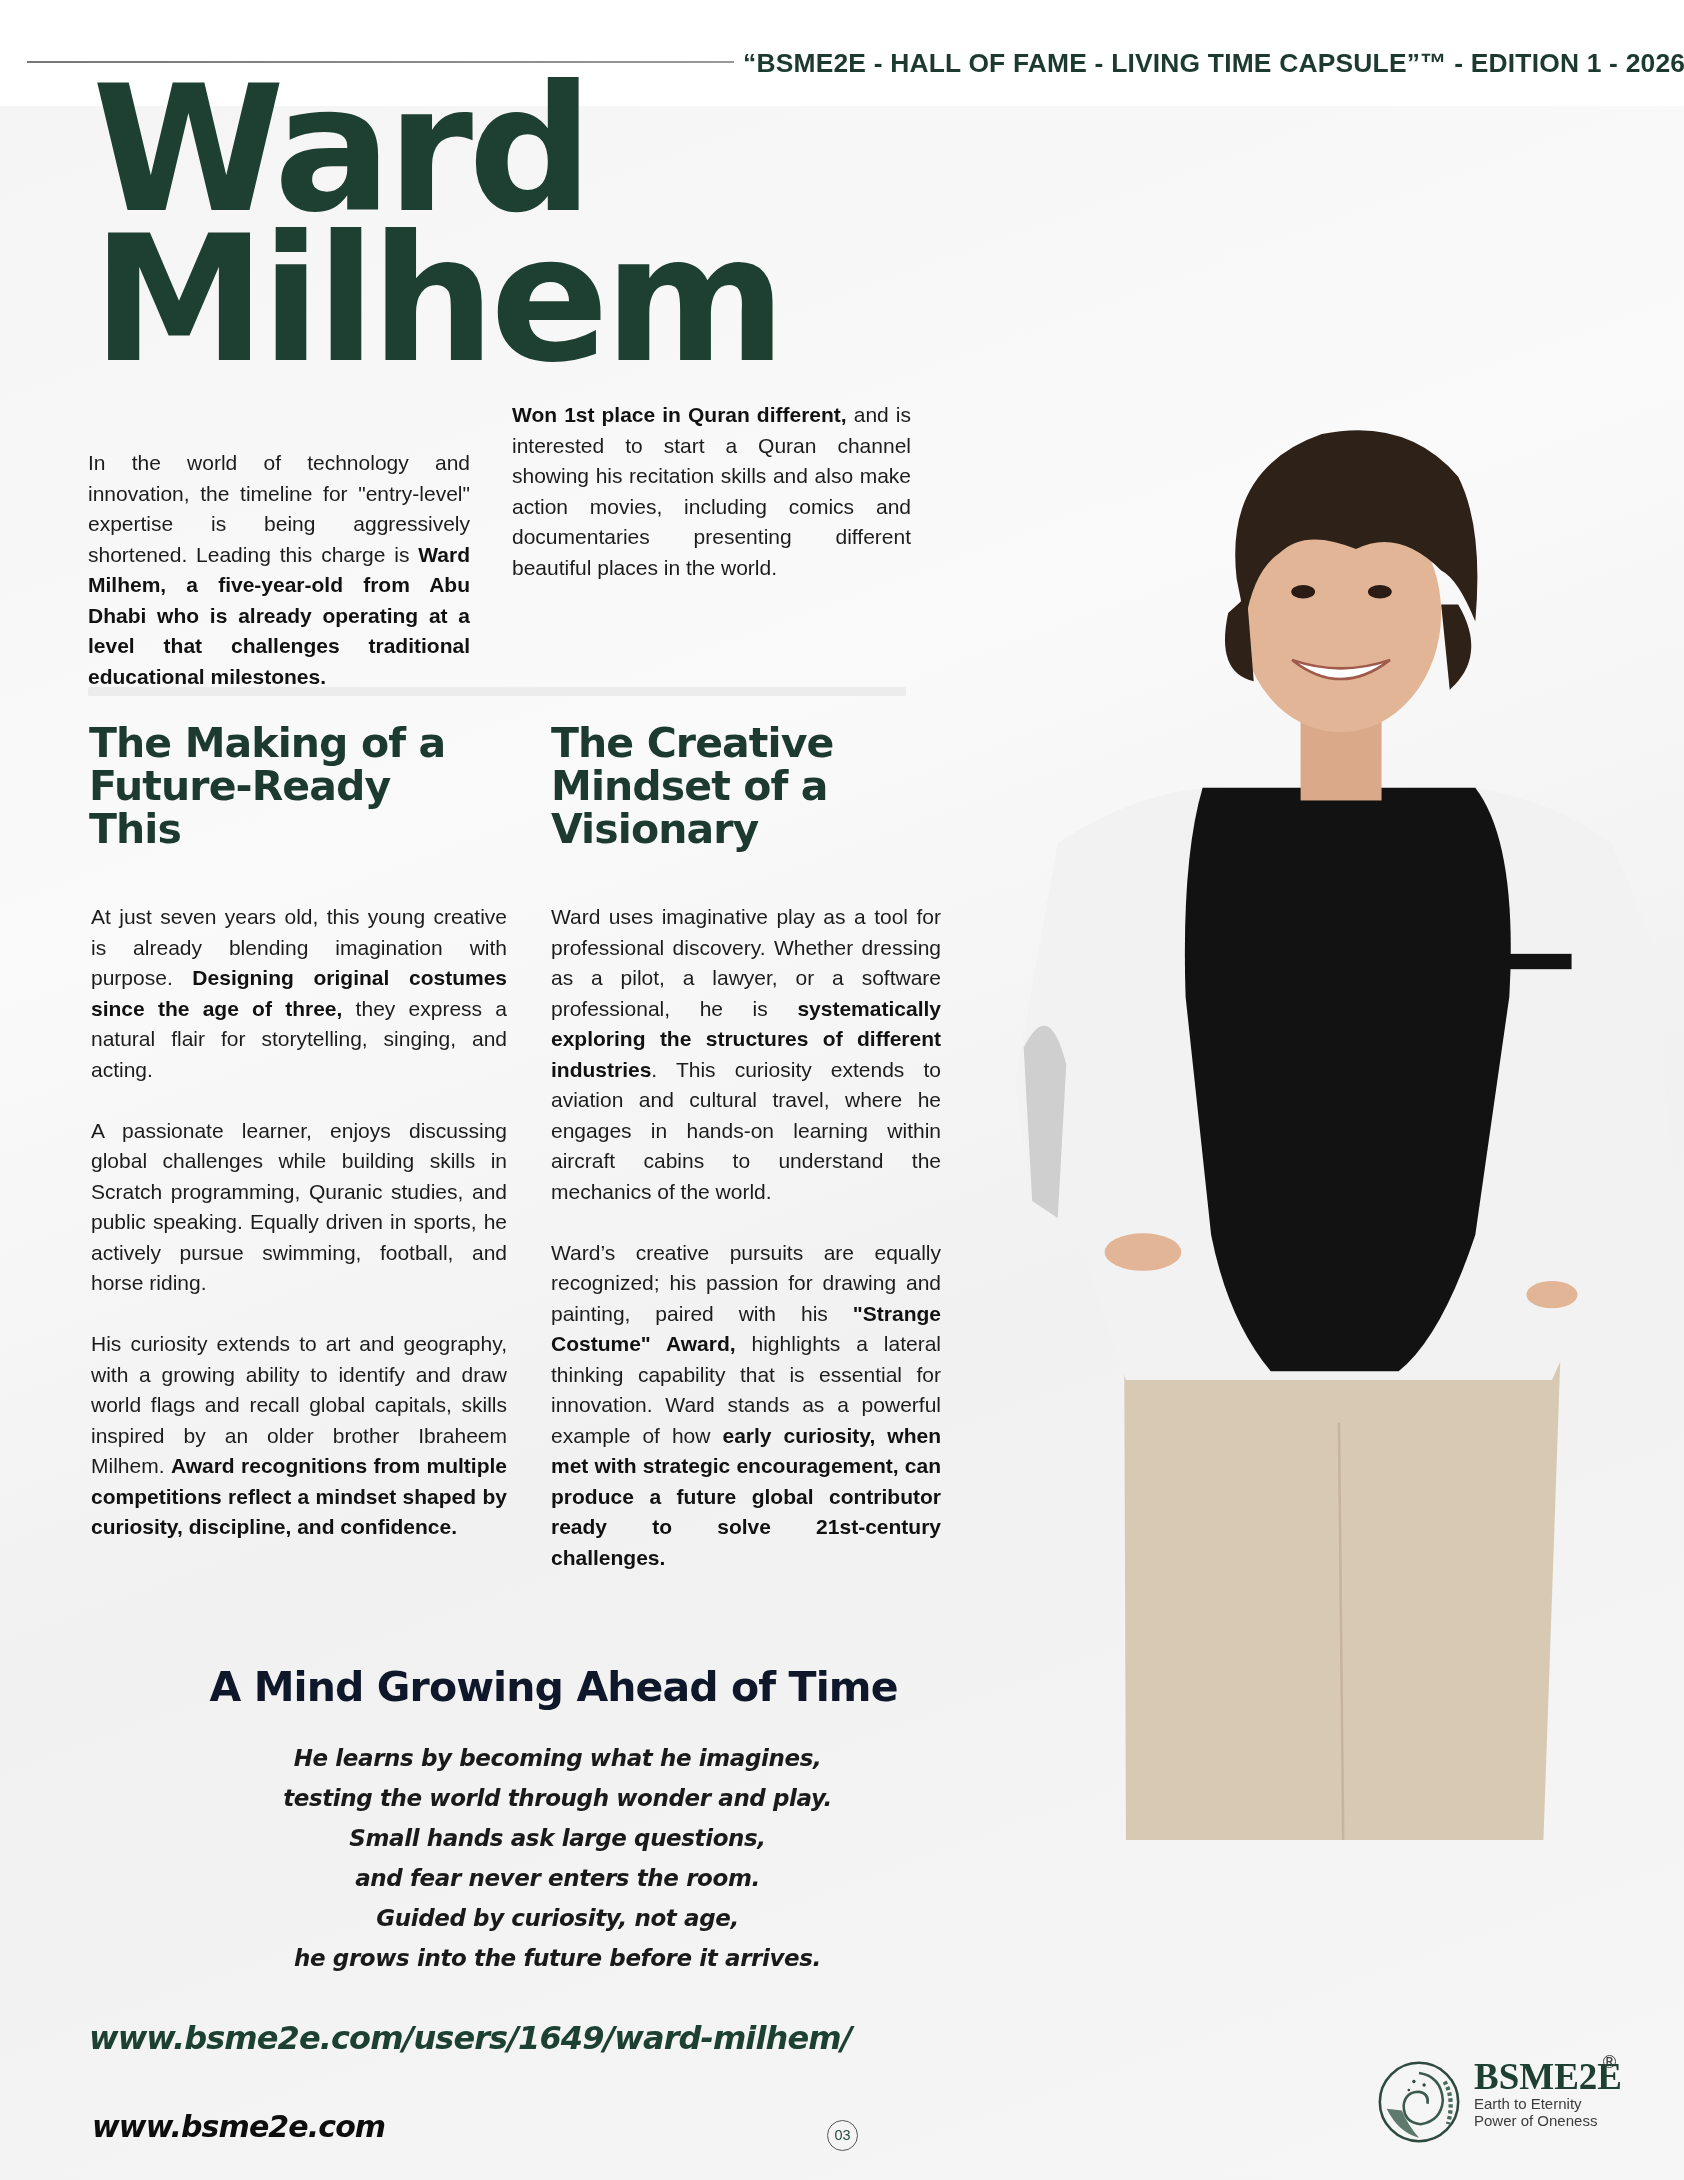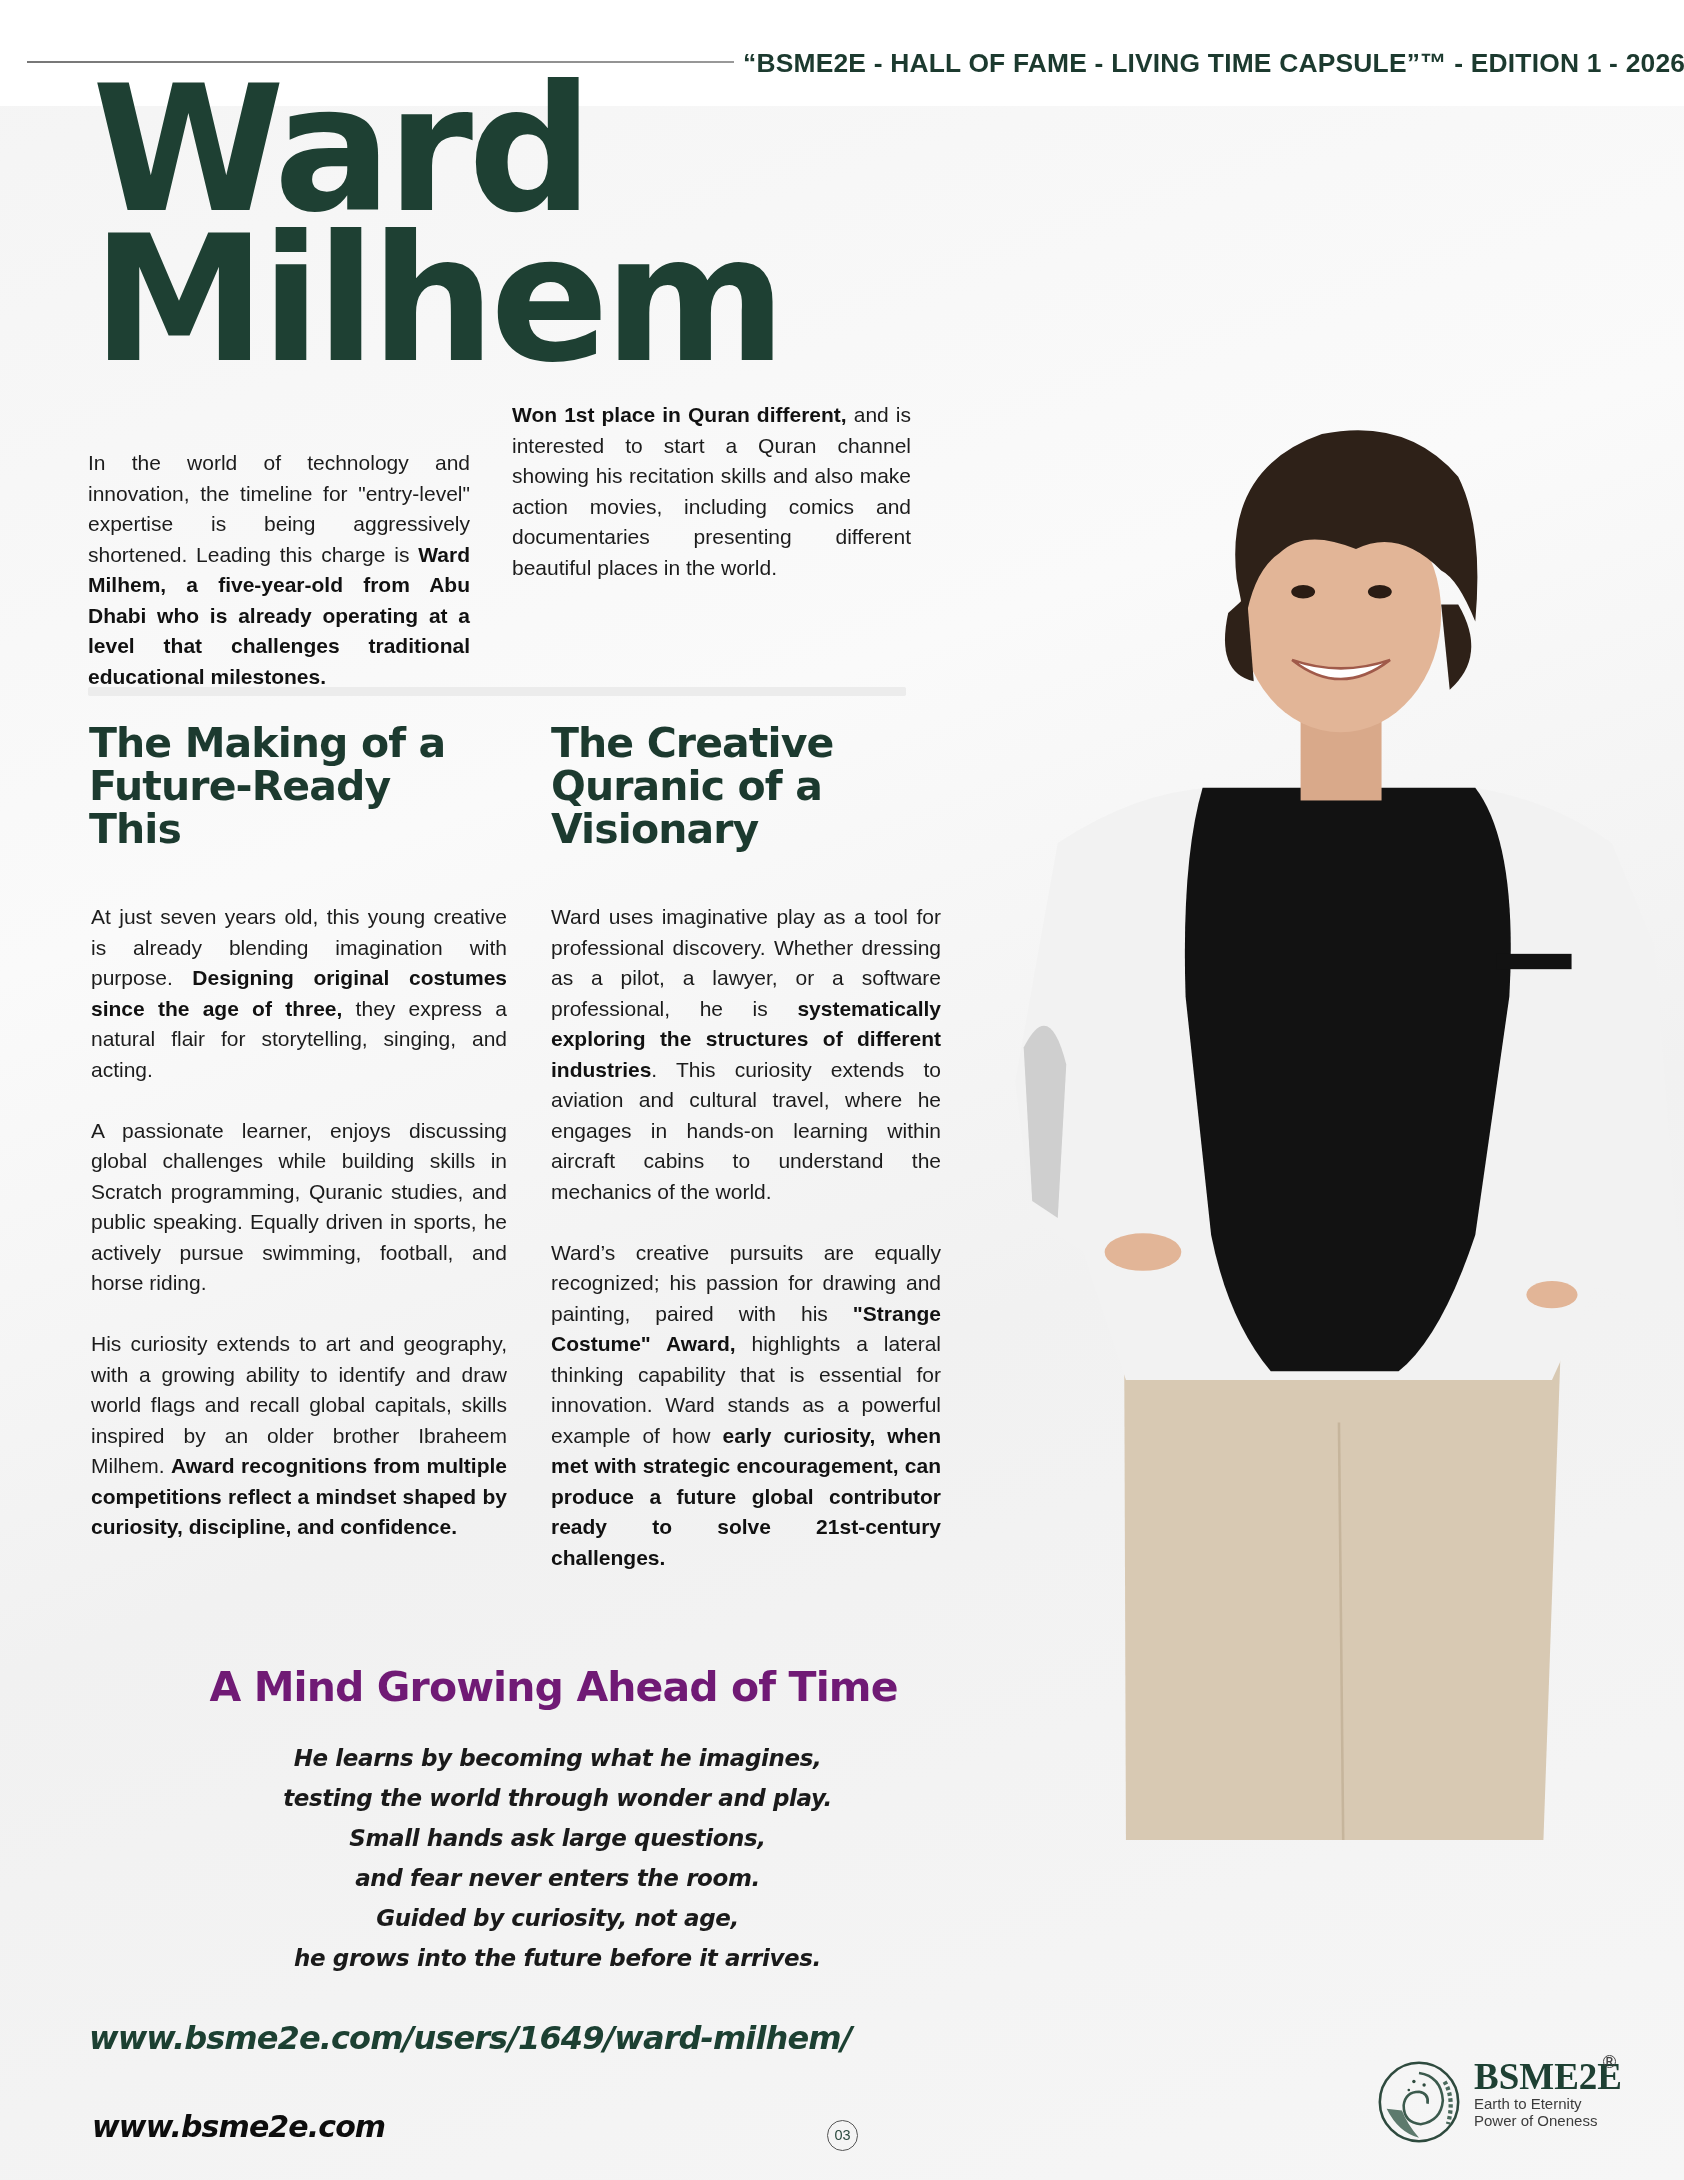--- a/index.html
+++ b/index.html
@@ -49,21 +49,21 @@
   .st-left { left: 89px; top: 722px; width: 392px; }
   .st-right { left: 551px; top: 722px; width: 392px; }
 
   .body-left { left: 91px; top: 902px; width: 416px; }
   .body-right { left: 551px; top: 902px; width: 390px; }
   .body-left p, .body-right p { margin-bottom: 30.5px; }
 
   .mind-title {
     position: absolute; left: 119px; top: 1663px; width: 869px; text-align: center;
     font-family: "DejaVu Sans", sans-serif; font-weight: 700; font-size: 41px;
-    color: #701a75; letter-spacing: -0.9px;
+    color: #0f172a; letter-spacing: -0.9px;
   }
   .poem {
     position: absolute; left: 204px; top: 1738px; width: 707px; text-align: center;
     font-family: "DejaVu Sans", sans-serif; font-style: italic; font-weight: 700;
     font-size: 23px; line-height: 40px; color: #1a1a1a; letter-spacing: -0.4px;
   }
   .profile-url {
     position: absolute; left: 89px; top: 2019px;
     font-family: "DejaVu Sans", sans-serif; font-style: italic; font-weight: 700;
     font-size: 32px; color: #1c4032; letter-spacing: -0.9px;
@@ -110,21 +110,21 @@
   <span>Ward</span>
   <span>Milhem</span>
 </h1>
 
 <div class="col intro-left"><span>In the world of technology and innovation, the timeline for "entry-level" expertise is being aggressively shortened. Leading this charge is </span><b>Ward Milhem, a five-year-old from Abu Dhabi who is already operating at a level that challenges traditional educational milestones.</b></div>
 <div class="col intro-right"><b>Won 1st place in Quran different,</b><span> and is interested to start a Quran channel showing his recitation skills and also make action movies, including comics and documentaries presenting different beautiful places in the world.</span></div>
 
 <div class="divider"></div>
 
 <h2 class="section-title st-left">The Making of a Future-Ready This</h2>
-<h2 class="section-title st-right">The Creative Quranic of a Visionary</h2>
+<h2 class="section-title st-right">The Creative Mindset of a Visionary</h2>
 
 <div class="col body-left">
     <p><span>At just seven years old, this young creative is already blending imagination with purpose. </span><b>Designing original costumes since the age of three,</b><span> they express a natural flair for storytelling, singing, and acting.</span></p>
     <p><span>A passionate learner, enjoys discussing global challenges while building skills in Scratch programming, Quranic studies, and public speaking. Equally driven in sports, he actively pursue swimming, football, and horse riding.</span></p>
     <p><span>His curiosity extends to art and geography, with a growing ability to identify and draw world flags and recall global capitals, skills inspired by an older brother Ibraheem Milhem. </span><b>Award recognitions from multiple competitions reflect a mindset shaped by curiosity, discipline, and confidence.</b></p>
   </div>
 <div class="col body-right">
     <p><span>Ward uses imaginative play as a tool for professional discovery. Whether dressing as a pilot, a lawyer, or a software professional, he is </span><b>systematically exploring the structures of different industries</b><span>. This curiosity extends to aviation and cultural travel, where he engages in hands-on learning within aircraft cabins to understand the mechanics of the world.</span></p>
     <p><span>Ward’s creative pursuits are equally recognized; his passion for drawing and painting, paired with his </span><b>"Strange Costume" Award,</b><span> highlights a lateral thinking capability that is essential for innovation. Ward stands as a powerful example of how </span><b>early curiosity, when met with strategic encouragement, can produce a future global contributor ready to solve 21st-century challenges.</b></p>
   </div>

